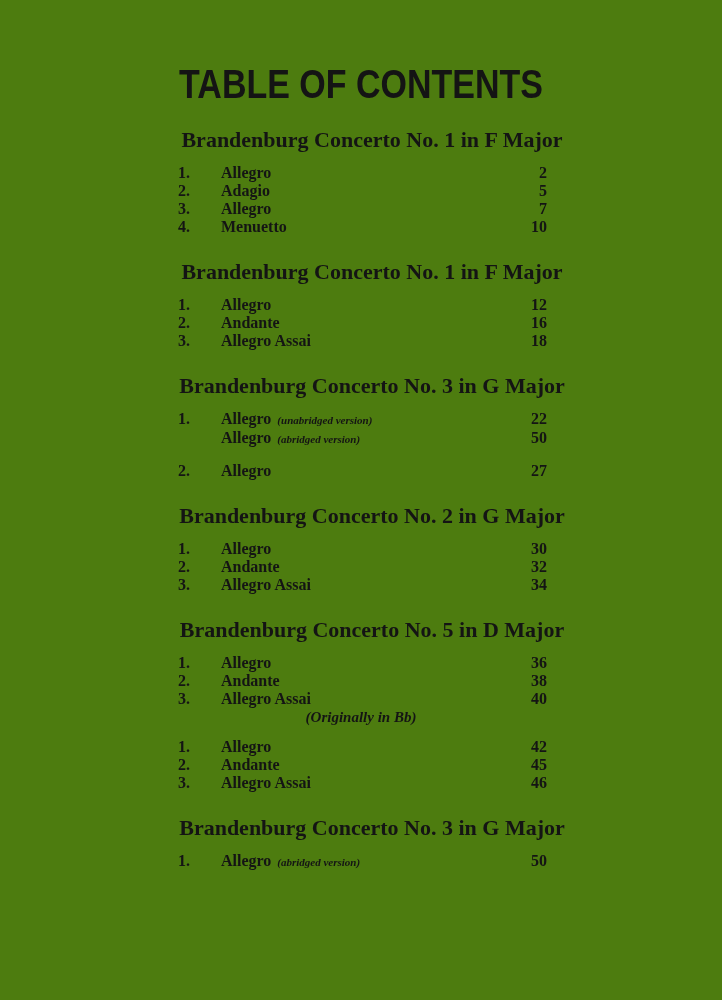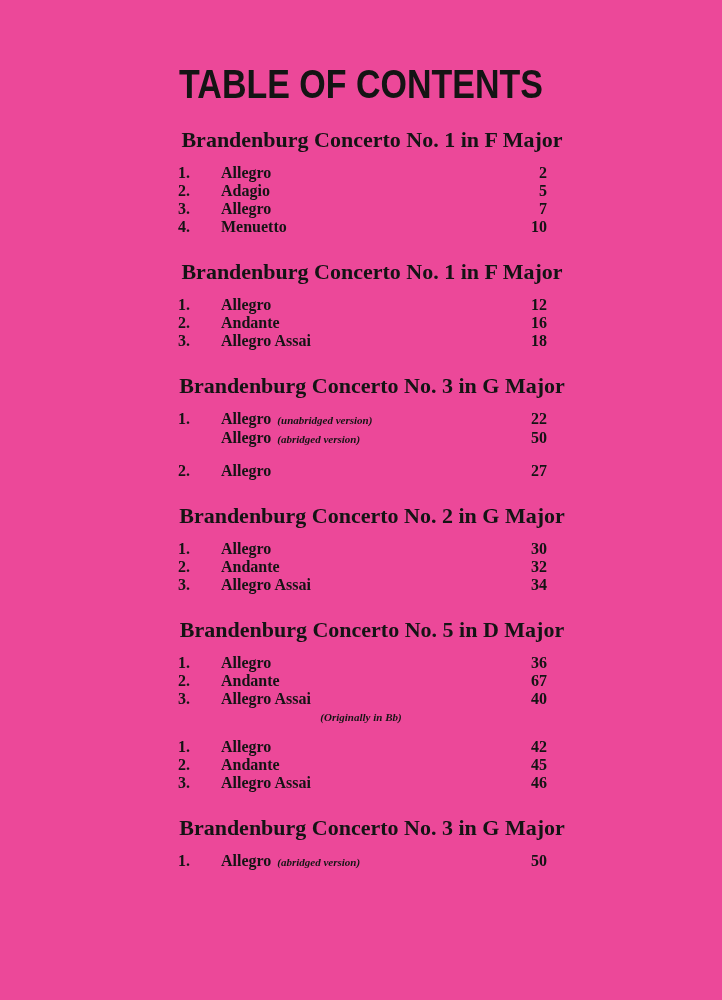--- a/index.html
+++ b/index.html
@@ -4,21 +4,21 @@
 <style>
   html, body {
     margin: 0;
     padding: 0;
     background: #ffffff;
   }
   .page {
     position: relative;
     width: 722px;
     height: 1000px;
-    background: #ec4899;
+    background: #4d7c0f;
     color: #141414;
     overflow: hidden;
     box-sizing: border-box;
     padding-top: 64px;
     font-family: "Liberation Serif", serif;
   }
   header { text-align: center; }
   .toc-title {
     margin: 0;
     font-family: "Liberation Sans", sans-serif;
@@ -52,21 +52,21 @@
     font-size: 22px;
     line-height: 23px;
     white-space: nowrap;
     padding-left: 22px;
   }
   .heading-note {
     text-align: center;
     font-family: "Liberation Serif", serif;
     font-weight: bold;
     font-style: italic;
-    font-size: 11px;
+    font-size: 15px;
     line-height: 18px;
   }
   .rows {
     width: 376px;
     margin: 13px auto 0 auto;
   }
   .row {
     display: flex;
     align-items: baseline;
     font-weight: bold;
@@ -195,21 +195,21 @@
       <h2>Brandenburg Concerto No. 5 in D Major</h2>
       <div class="rows">
         <div class="row">
           <span class="num">1.</span>
           <span class="mtitle">Allegro</span>
           <span class="pg">36</span>
         </div>
         <div class="row">
           <span class="num">2.</span>
           <span class="mtitle">Andante</span>
-          <span class="pg">67</span>
+          <span class="pg">38</span>
         </div>
         <div class="row">
           <span class="num">3.</span>
           <span class="mtitle">Allegro Assai</span>
           <span class="pg">40</span>
         </div>
       </div>
     </section>
 
     <section class="toc-section">

